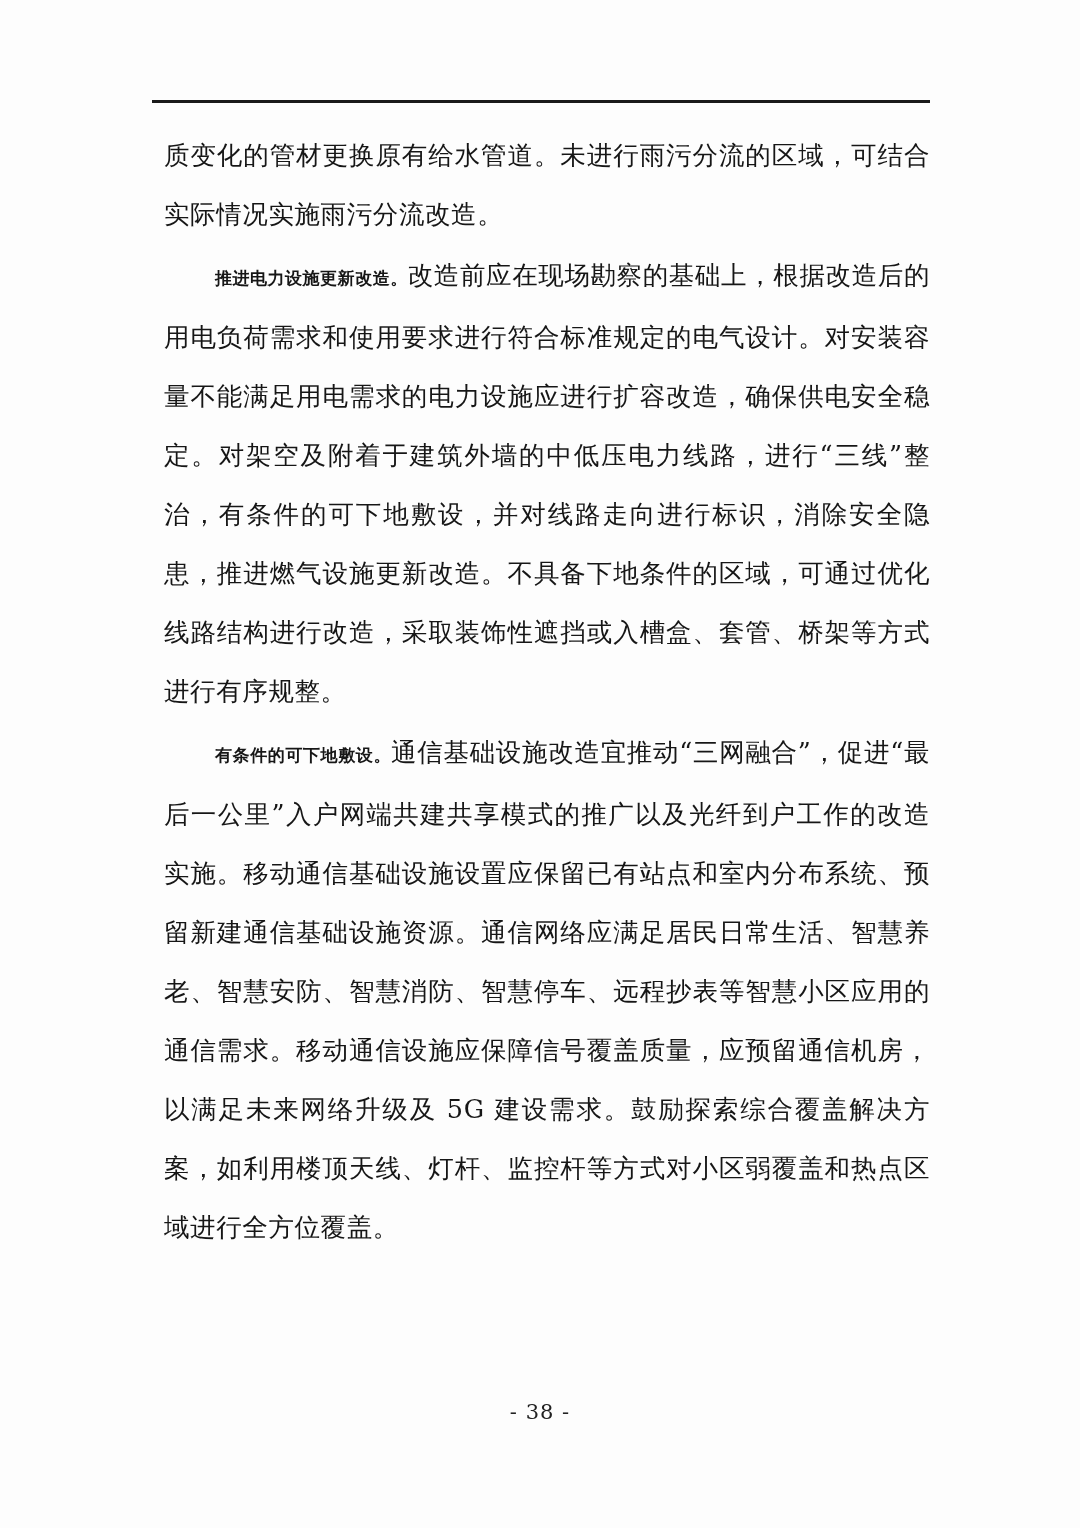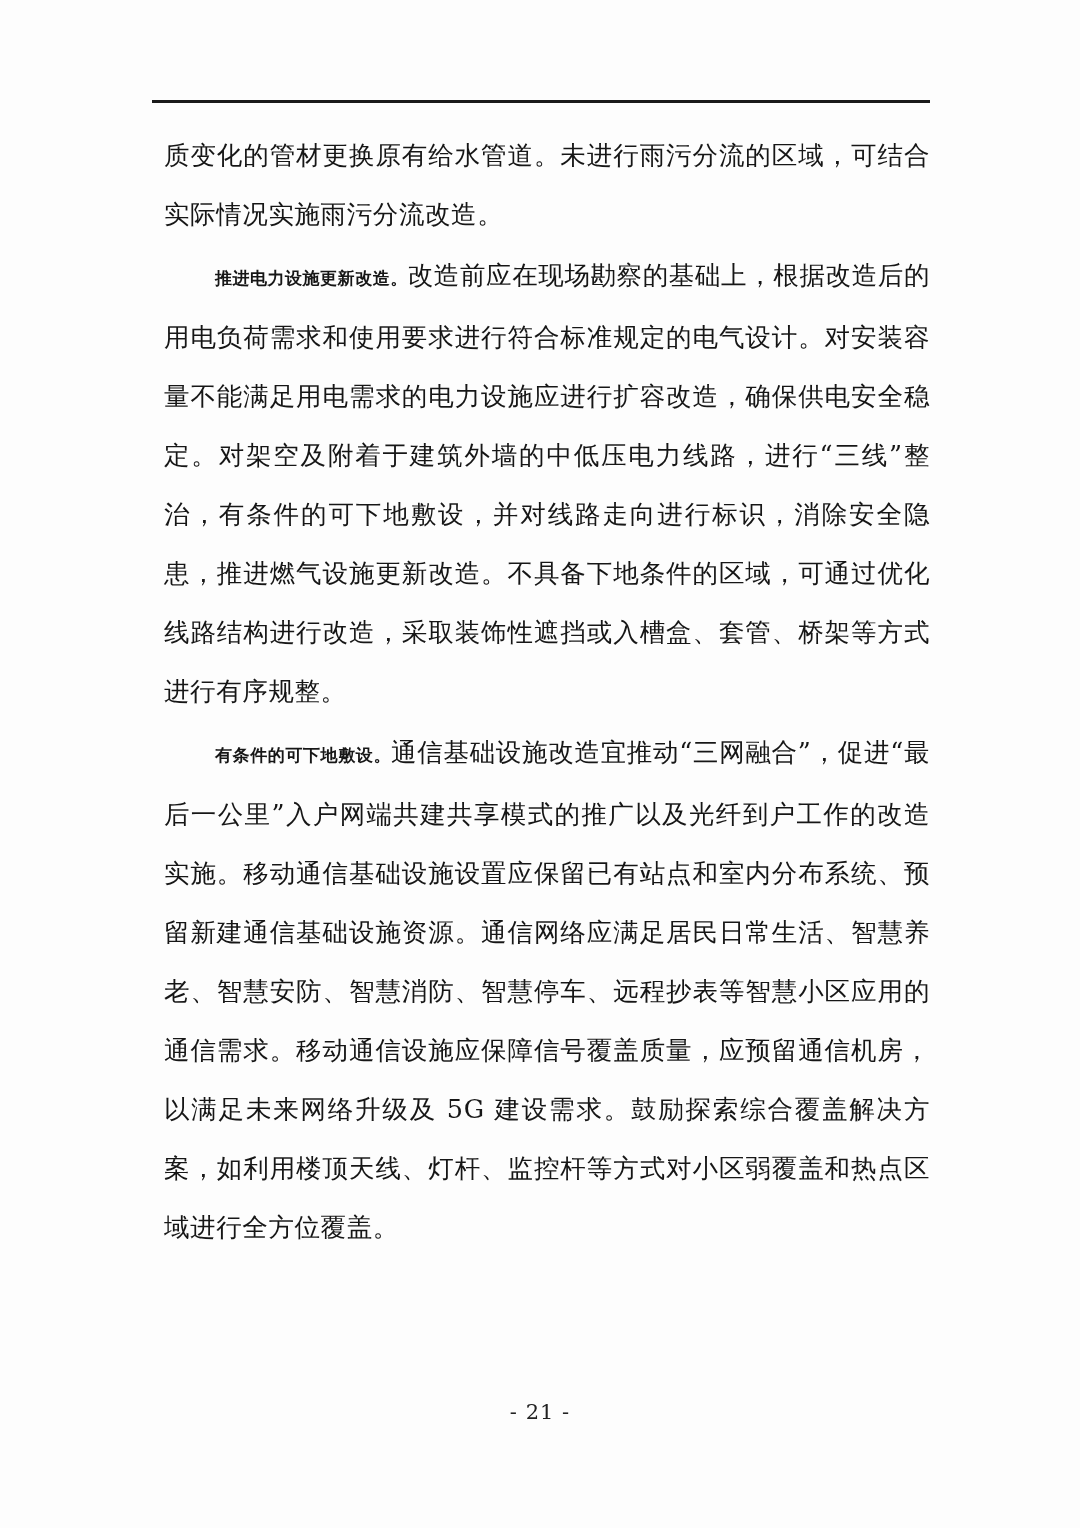--- a/index.html
+++ b/index.html
@@ -79,15 +79,15 @@
 
     <p class="para"><span>质变化的管材更换原有给水管道。未进行雨污分流的区域，可结合实际情况实施雨污分流改造。</span></p>
 
     <p class="para indent"><span class="lead">推进电力设施更新改造。</span><span>改造前应在现场勘察的基础上，根据改造后的用电负荷需求和使用要求进行符合标准规定的电气设计。对安装容量不能满足用电需求的电力设施应进行扩容改造，确保供电安全稳定。对架空及附着于建筑外墙的中低压电力线路，进行“三线”整治，有条件的可下地敷设，并对线路走向进行标识，消除安全隐患，推进燃气设施更新改造。不具备下地条件的区域，可通过优化线路结构进行改造，采取装饰性遮挡或入槽盒、套管、桥架等方式进行有序规整。</span></p>
 
     <p class="para indent"><span class="lead">有条件的可下地敷设。</span><span>通信基础设施改造宜推动“三网融合”，促进“最后一公里”入户网端共建共享模式的推广以及光纤到户工作的改造实施。移动通信基础设施设置应保留已有站点和室内分布系统、预留新建通信基础设施资源。通信网络应满足居民日常生活、智慧养老、智慧安防、智慧消防、智慧停车、远程抄表等智慧小区应用的通信需求。移动通信设施应保障信号覆盖质量，应预留通信机房，以满足未来网络升级及 5G 建设需求。鼓励探索综合覆盖解决方案，如利用楼顶天线、灯杆、监控杆等方式对小区弱覆盖和热点区域进行全方位覆盖。</span></p>
 
 
   </div>
 
-  <div class="footer">- 21 -</div>
+  <div class="footer">- 38 -</div>
 
 </div>
 
 </body></html>

